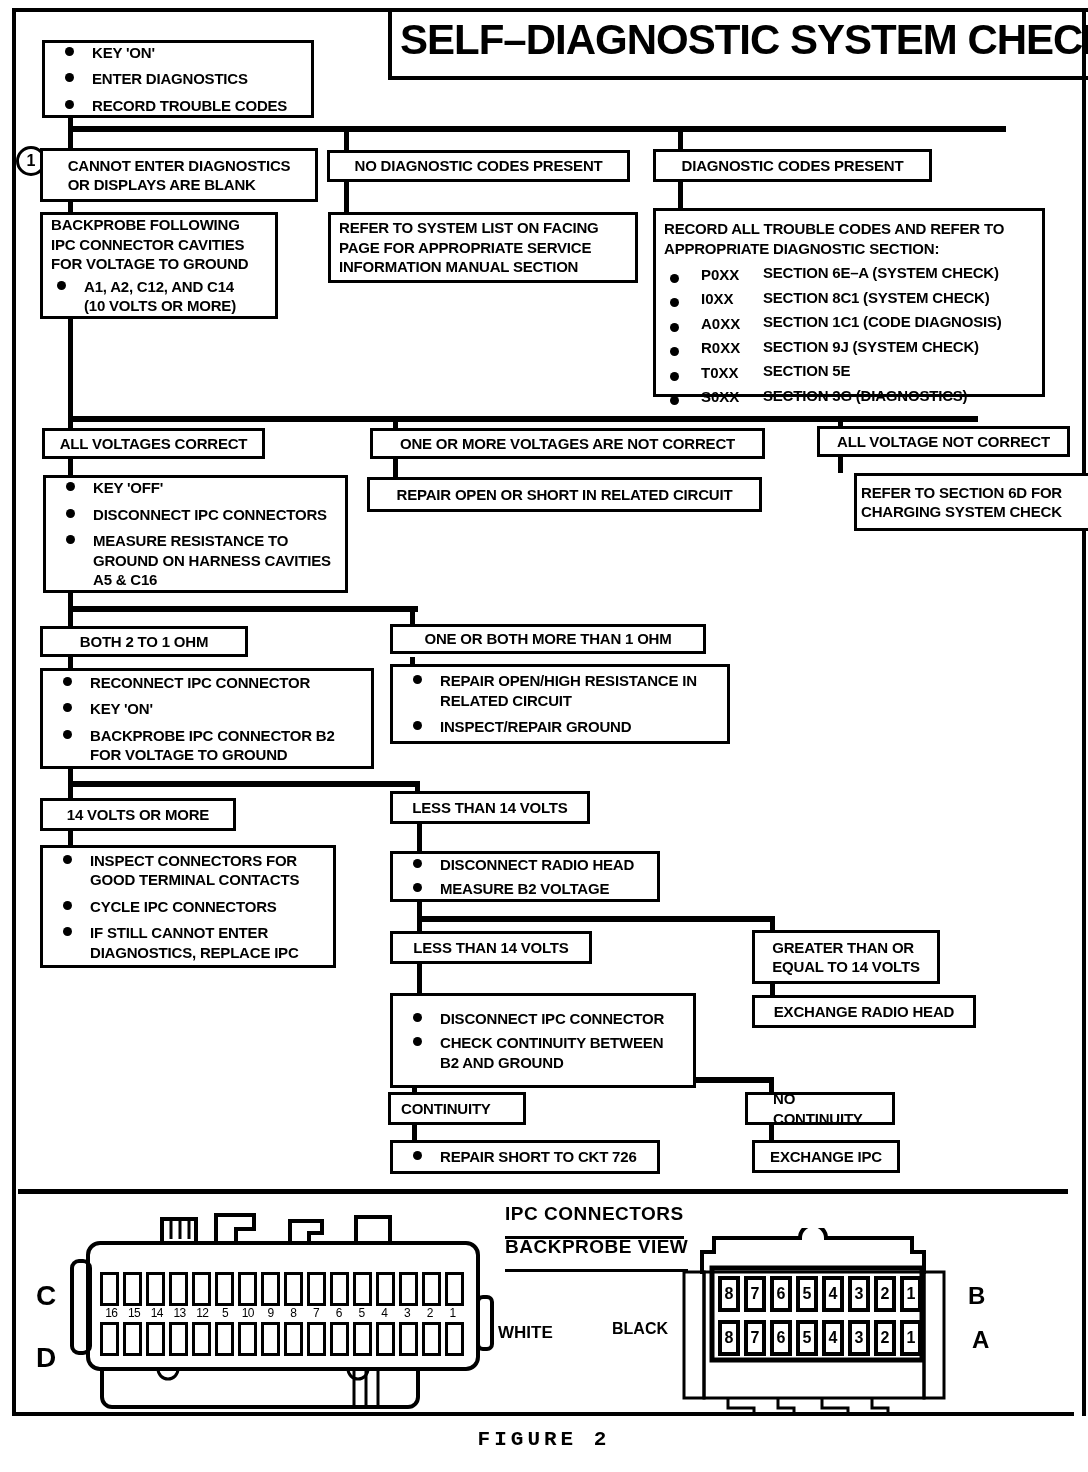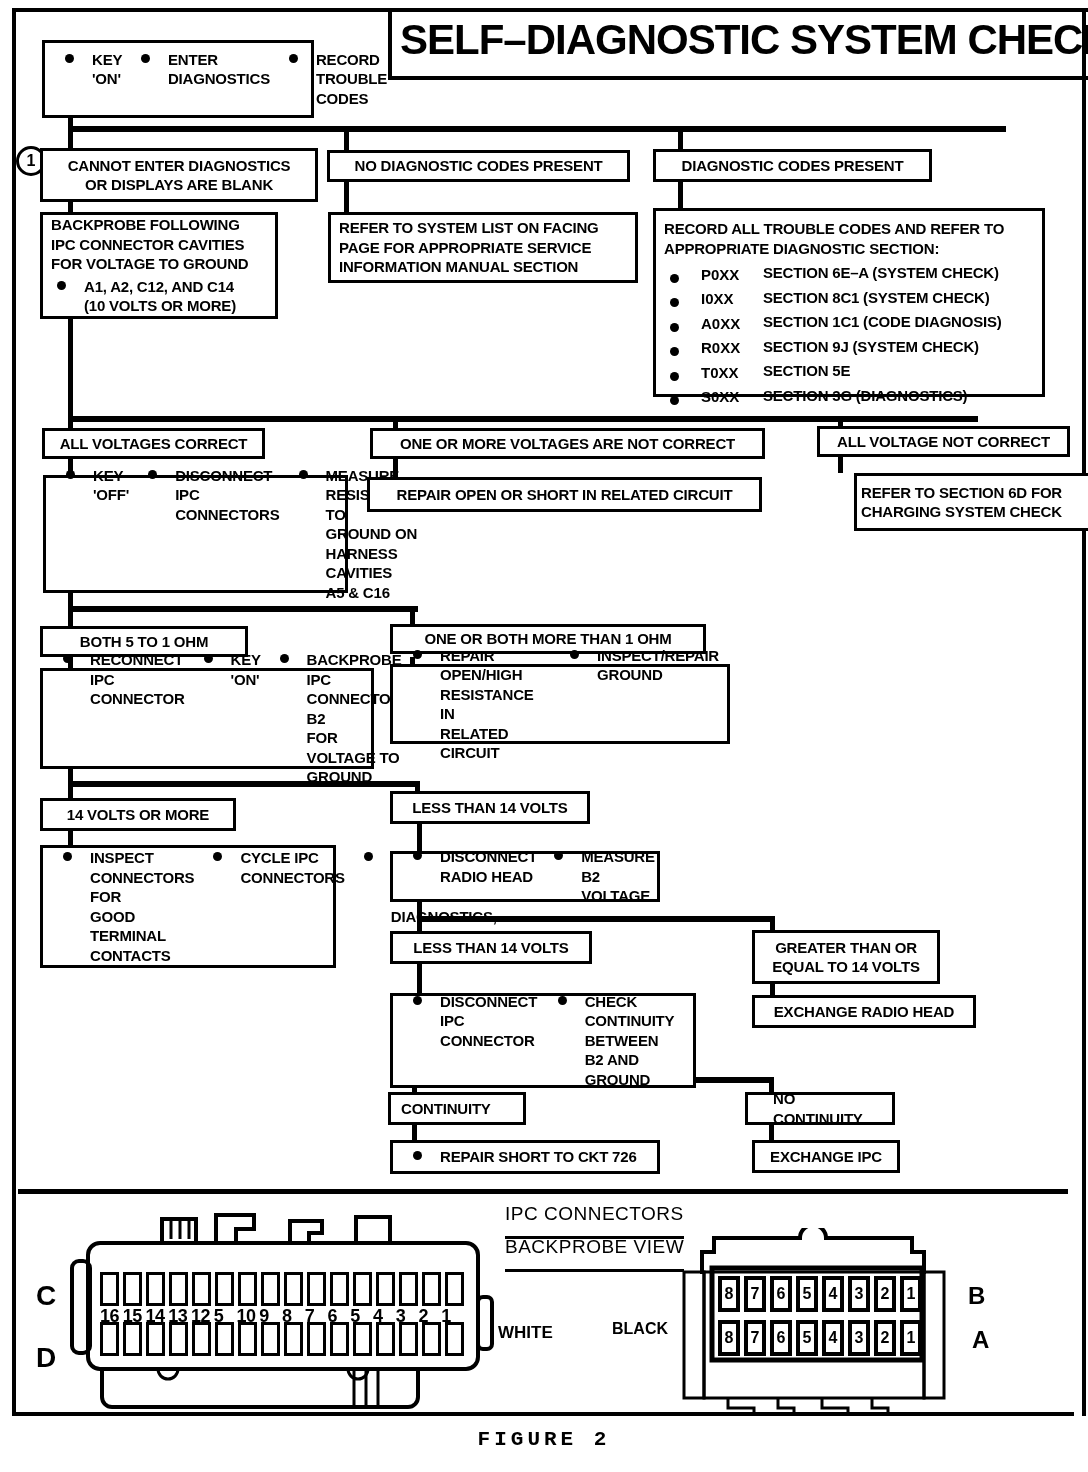--- a/index.html
+++ b/index.html
@@ -1,43 +1,43 @@
 <!DOCTYPE html>
 <html><head>
 <meta charset="utf-8">
 <style>
   html,body{margin:0;padding:0;background:#e8e8e8}
   .page{position:relative;width:1088px;height:1472px;margin:0 auto;background:#ffffff;
         font-family:"Liberation Sans",sans-serif;color:#000;overflow:hidden}
   .box{position:absolute;border:3px solid #000;background:#fff;box-sizing:border-box}
-  .c{display:flex;align-items:center;justify-content:center;text-align:center}
+  .c{display:flex;align-items:center;justify-content:center;text-align:left}
   .l{display:flex;align-items:center;padding:6px 8px}
   .txt{white-space:pre-line;font-weight:bold;font-size:15px;line-height:1.3;letter-spacing:-0.2px}
-  .bullets{display:flex;gap:7px;width:100%}
+  .bullets{display:flex;flex-direction:column;gap:7px;width:100%}
   .bullet{display:flex;align-items:flex-start}
   .dot{flex:none;width:9px;height:9px;border-radius:50%;background:#000;margin:4px 0 0 12px}
   .bullet .txt{margin-left:18px}
   .coderow{display:flex;align-items:flex-end;margin-top:5px}
   .coderow .code{flex:none;width:62px;margin-left:22px;font-weight:bold;font-size:15px}
   .coderow .txt{margin-left:0}
   .line{position:absolute;background:#000}
   .badge{position:absolute;left:16px;top:146px;width:30px;height:30px;border:3px solid #000;
          border-radius:50%;display:flex;align-items:center;justify-content:center;
          font-weight:bold;font-size:16px;background:#fff;box-sizing:border-box}
   .title{position:absolute;left:400px;top:16px;font-size:42px;font-weight:bold;
          letter-spacing:-1px;white-space:nowrap}
-  .bh{position:absolute;font-weight:normal;font-size:19px;letter-spacing:.5px;
+  .bh{position:absolute;font-weight:bold;font-size:19px;letter-spacing:.5px;
       border-bottom:3px solid #000;padding-bottom:11px}
   .caption{position:absolute;left:0;top:1428px;width:1088px;text-align:center;
            font-family:"Liberation Mono",monospace;font-size:21px;font-weight:bold;letter-spacing:4px}
   .lbl{position:absolute;font-weight:bold}
   .wrow{position:absolute;display:flex;gap:4px}
   .wcell{flex:none;width:19px;height:34px;border:3px solid #000;box-sizing:border-box;background:#fff}
   .wnums{position:absolute;left:100px;top:1306px;width:364px;display:flex}
-  .wnum{flex:1;text-align:left;font-weight:bold;font-size:18px;letter-spacing:-0.5px}
+  .wnum{flex:1;text-align:center;font-weight:normal;font-size:12px;letter-spacing:-0.5px}
   .brow{position:absolute;display:flex;gap:4px}
   .bcell{flex:none;width:22px;height:36px;border:4px solid #000;box-sizing:border-box;background:#fff;
          display:flex;align-items:center;justify-content:center;font-weight:bold;font-size:16px}
   svg{position:absolute;stroke:#000;fill:none}
 </style>
 </head>
 <body>
 
 <div class="page">
 
@@ -200,21 +200,21 @@
   </div>
   <div class="box c" style="left:367px;top:477px;width:395px;height:35px">
       <span class="txt">REPAIR OPEN OR SHORT IN RELATED CIRCUIT</span>
     </div>
   <div class="box l" style="left:854px;top:473px;width:255px;height:58px;padding-left:4px">
       <span class="txt">REFER TO SECTION 6D FOR
 CHARGING SYSTEM CHECK</span>
     </div>
 
   <div class="box c" style="left:40px;top:626px;width:208px;height:31px">
-      <span class="txt">BOTH 5 TO 1 OHM</span>
+      <span class="txt">BOTH 2 TO 1 OHM</span>
     </div>
   <div class="box c" style="left:390px;top:624px;width:316px;height:30px">
       <span class="txt">ONE OR BOTH MORE THAN 1 OHM</span>
     </div>
 
   <div class="box l" style="left:40px;top:668px;width:334px;height:101px">
     <div class="bullets">
       <div class="bullet">
           <span class="dot"></span>
           <span class="txt">RECONNECT IPC CONNECTOR</span>

